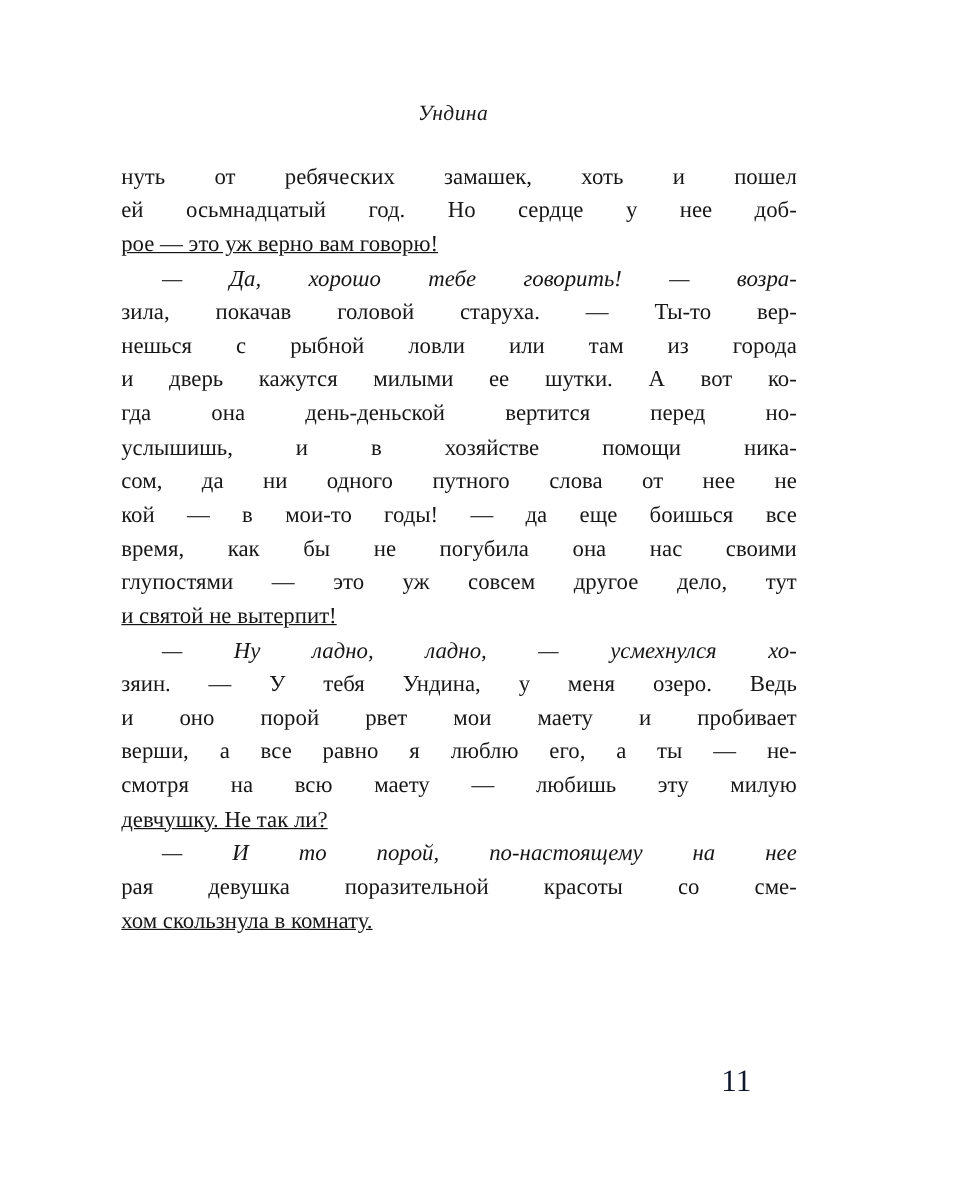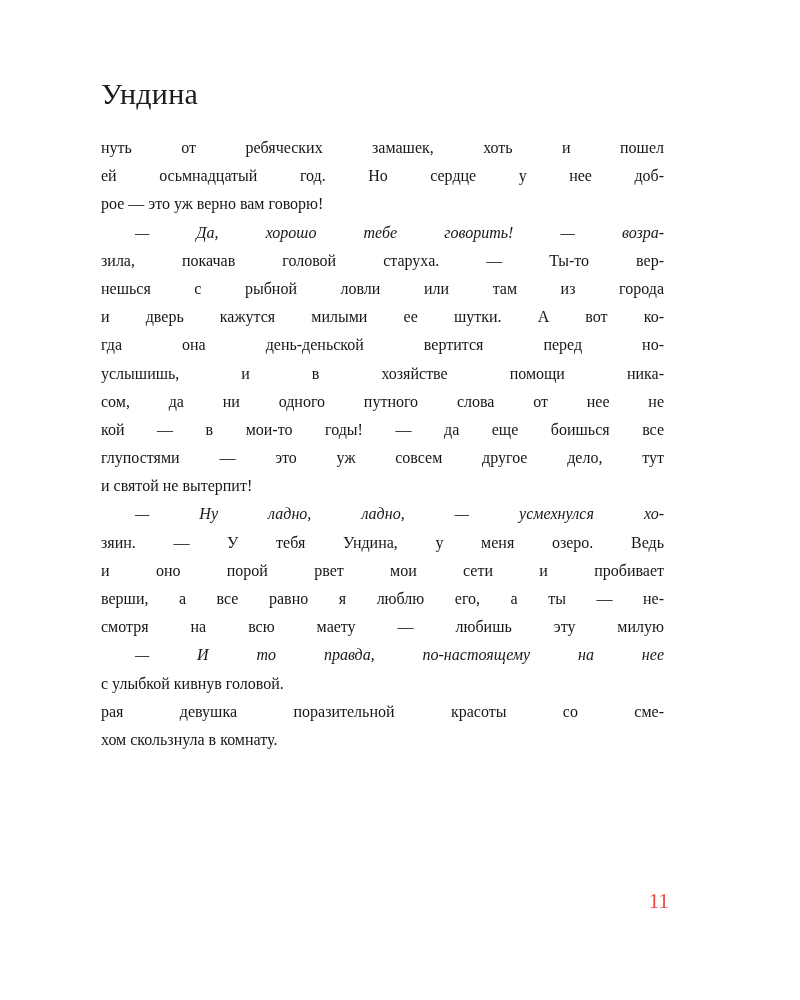--- a/index.html
+++ b/index.html
@@ -11,52 +11,53 @@
     background: #ffffff;
     font-family: "Liberation Serif", "DejaVu Serif", serif;
     color: #161616;
     overflow: hidden;
   }
   .running-head {
     position: absolute;
     top: 82px;
     left: 101px;
     width: 553px;
-    text-align: left;
-    font-size: 30px;
+    text-align: center;
+    font-style: italic;
+    font-size: 18px;
     line-height: 24px;
     letter-spacing: 0.3px;
     color: #1b1b1b;
   }
   .text-block {
     position: absolute;
     left: 101px;
     top: 134px;
     width: 563px;
   }
   .line {
-    font-size: 16px;
+    font-size: 19px;
     line-height: 28.2px;
     height: 28.2px;
     text-align: justify;
     text-align-last: justify;
     overflow: hidden;
     color: #161616;
   }
   .line.start { text-indent: 34px; font-style: italic; }
-  .line.end   { text-align: left; text-align-last: left; }
+  .line.end   { text-align: left; text-align-last: left; text-decoration: underline; }
   .folio {
     position: absolute;
     top: 889px;
     left: 601px;
     width: 68px;
-    text-align: right;
-    font-size: 21px;
+    text-align: left;
+    font-size: 26px;
     line-height: 24px;
-    color: #ef4444;
+    color: #0f172a;
   }
 </style>
 </head>
 <body>
 
 <div class="page">
 
   <div class="running-head">Ундина</div>
 
   <div class="text-block">
@@ -64,28 +65,29 @@
     <div class="line">ей осьмнадцатый год. Но сердце у нее доб-</div>
     <div class="line end">рое — это уж верно вам говорю!</div>
     <div class="line start">— Да, хорошо тебе говорить! — возра-</div>
     <div class="line">зила, покачав головой старуха. — Ты-то вер-</div>
     <div class="line">нешься с рыбной ловли или там из города</div>
     <div class="line">и дверь кажутся милыми ее шутки. А вот ко-</div>
     <div class="line">гда она день-деньской вертится перед но-</div>
     <div class="line">услышишь, и в хозяйстве помощи ника-</div>
     <div class="line">сом, да ни одного путного слова от нее не</div>
     <div class="line">кой — в мои-то годы! — да еще боишься все</div>
+    <div class="line">время, как бы не погубила она нас своими</div>
     <div class="line">глупостями — это уж совсем другое дело, тут</div>
     <div class="line end">и святой не вытерпит!</div>
     <div class="line start">— Ну ладно, ладно, — усмехнулся хо-</div>
     <div class="line">зяин. — У тебя Ундина, у меня озеро. Ведь</div>
-    <div class="line">и оно порой рвет мои сети и пробивает</div>
+    <div class="line">и оно порой рвет мои маету и пробивает</div>
     <div class="line">верши, а все равно я люблю его, а ты — не-</div>
     <div class="line">смотря на всю маету — любишь эту милую</div>
-    <div class="line start">— И то правда, по-настоящему на нее</div>
-    <div class="line end">с улыбкой кивнув головой.</div>
+    <div class="line end">девчушку. Не так ли?</div>
+    <div class="line start">— И то порой, по-настоящему на нее</div>
     <div class="line">рая девушка поразительной красоты со сме-</div>
     <div class="line end">хом скользнула в комнату.</div>
   </div>
 
   <div class="folio">11</div>
 
 </div>
 
 </body></html>

